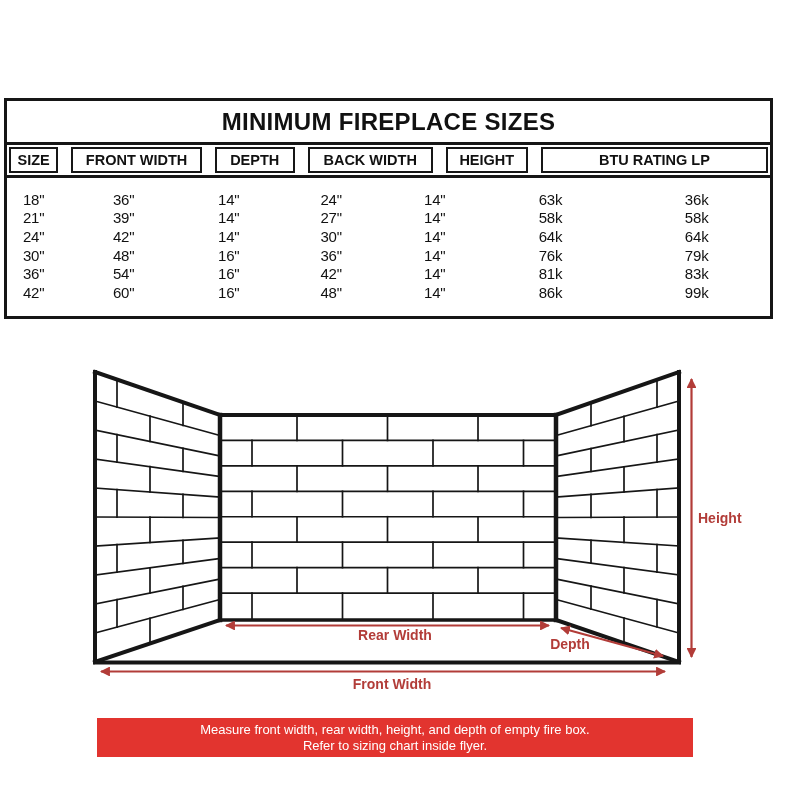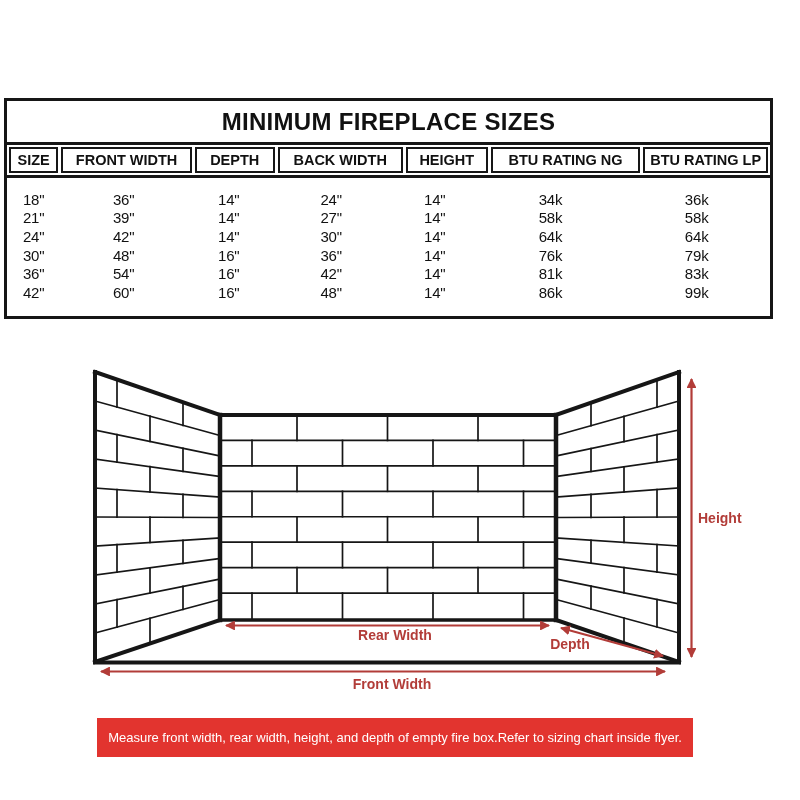--- a/index.html
+++ b/index.html
@@ -13,21 +13,21 @@
   .size-table{
     position:absolute;left:4px;top:98px;width:769px;box-sizing:border-box;
     border:3px solid var(--line);background:#fff;
   }
   .title-row{
     height:41px;display:flex;align-items:center;justify-content:center;
     border-bottom:3px solid var(--line);
     font-size:24px;font-weight:bold;letter-spacing:.3px;
   }
   .header-row{
-    display:flex;gap:3px;padding:2px;border-bottom:3px solid var(--line);
+    display:flex;gap:13px;padding:2px;border-bottom:3px solid var(--line);
   }
   .hcell{
     box-sizing:border-box;border:2px solid var(--line);height:26px;min-width:0;
     display:flex;align-items:center;justify-content:center;
     font-size:14.5px;font-weight:bold;white-space:nowrap;
   }
   .c0{width:6.5%}.c1{width:17.2%}.c2{width:10.5%}.c3{width:16.5%}
   .c4{width:10.8%}.c5{width:19.7%}.c6{flex:1}
   .data-area{padding:12px 2px 14px;}
   .drow{display:flex;height:18.6px;}
@@ -41,48 +41,47 @@
   .diagram text{
     font-family:"Liberation Sans",sans-serif;font-weight:bold;
     font-size:14px;fill:var(--accent);
   }
   .arrow{stroke:var(--accent);stroke-width:2.2;fill:none;}
 
   
   .banner{
     position:absolute;left:97px;top:718px;width:596px;height:39px;
     background:var(--banner-bg);color:var(--banner-fg);
-    display:flex;flex-direction:row;align-items:center;justify-content:center;
+    display:flex;flex-direction:column;align-items:center;justify-content:center;
     text-align:center;font-size:13px;line-height:16px;
   }
 </style>
 </head>
 <body>
 
 <div class="page">
 
   <section class="size-table">
     <div class="title-row">MINIMUM FIREPLACE SIZES</div>
     <div class="header-row">
       <div class="hcell c0">SIZE</div>
       <div class="hcell c1">FRONT WIDTH</div>
       <div class="hcell c2">DEPTH</div>
       <div class="hcell c3">BACK WIDTH</div>
       <div class="hcell c4">HEIGHT</div>
-      <div class="hcell c5">BTU RATING NG</div>
       <div class="hcell c6">BTU RATING LP</div>
     </div>
     <div class="data-area">
         <div class="drow">
           <div class="dcell c0">18"</div>
           <div class="dcell c1">36"</div>
           <div class="dcell c2">14"</div>
           <div class="dcell c3">24"</div>
           <div class="dcell c4">14"</div>
-          <div class="dcell c5">34k</div>
+          <div class="dcell c5">63k</div>
           <div class="dcell c6">36k</div>
         </div>
         <div class="drow">
           <div class="dcell c0">21"</div>
           <div class="dcell c1">39"</div>
           <div class="dcell c2">14"</div>
           <div class="dcell c3">27"</div>
           <div class="dcell c4">14"</div>
           <div class="dcell c5">58k</div>
           <div class="dcell c6">58k</div>

